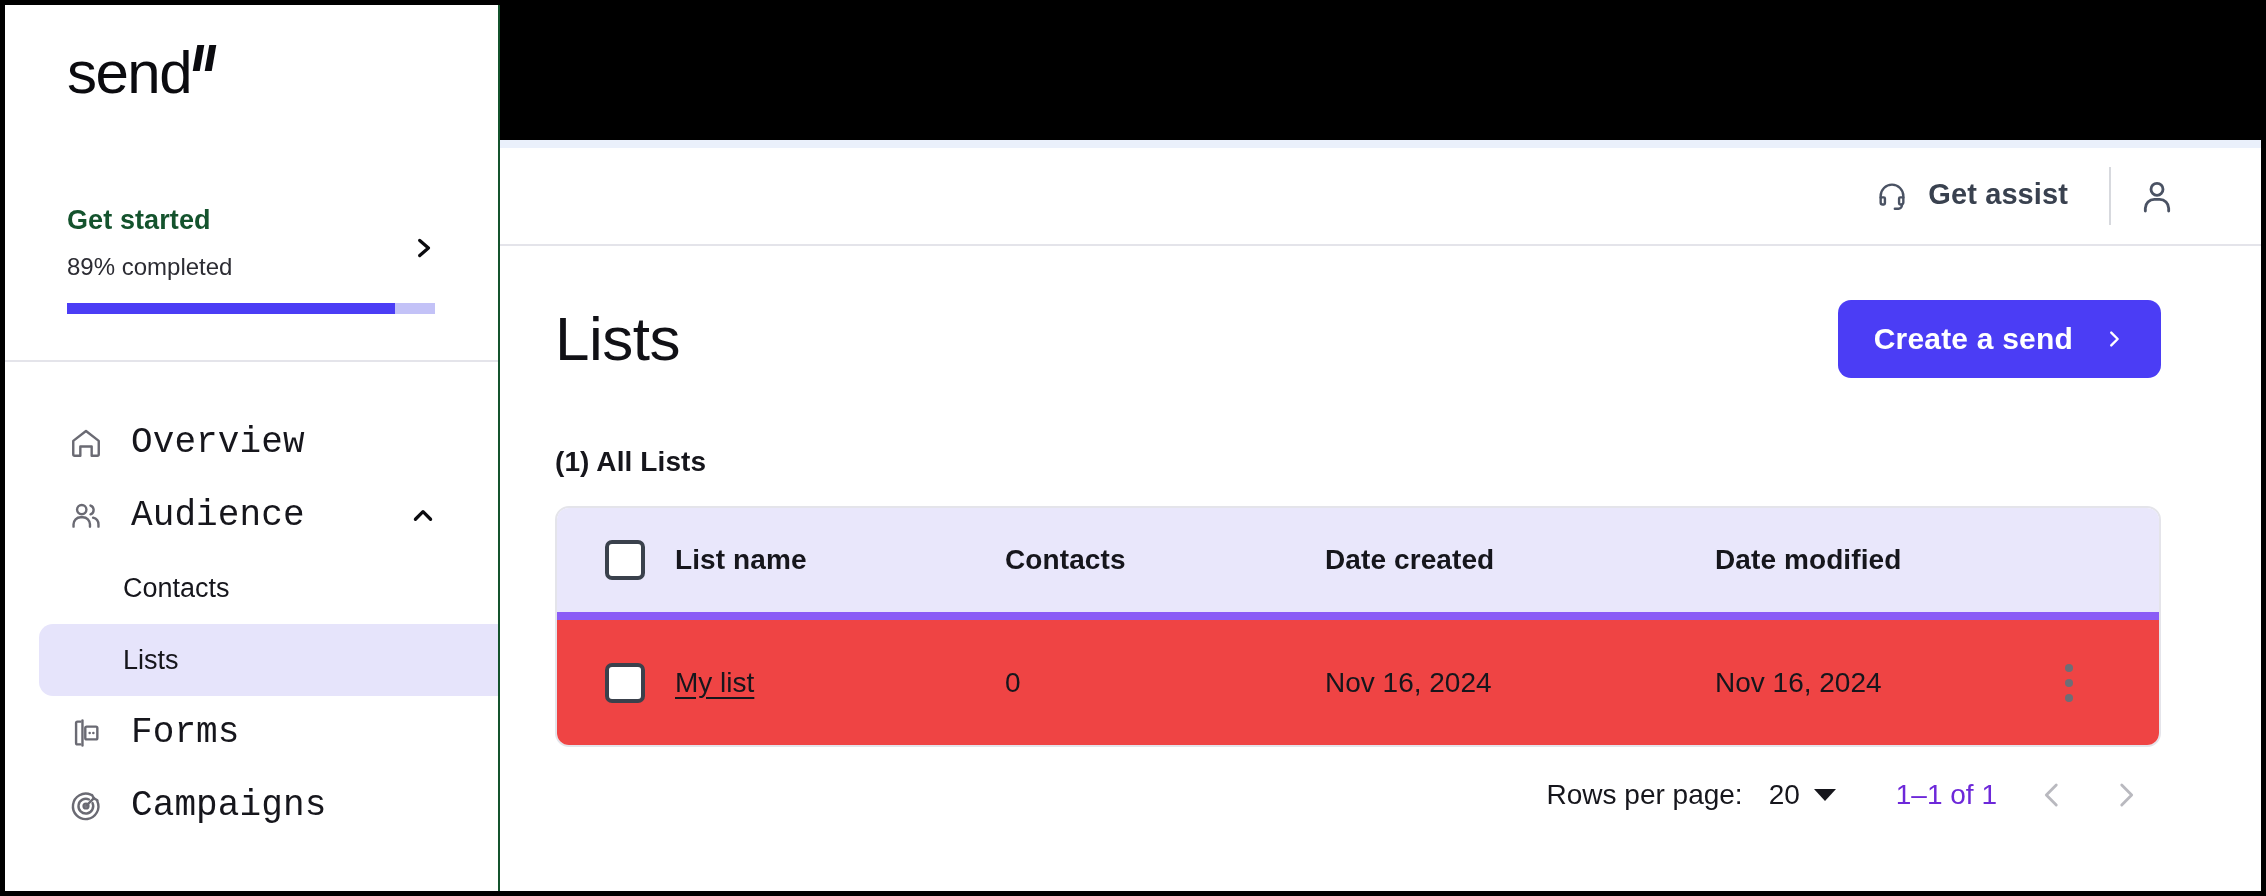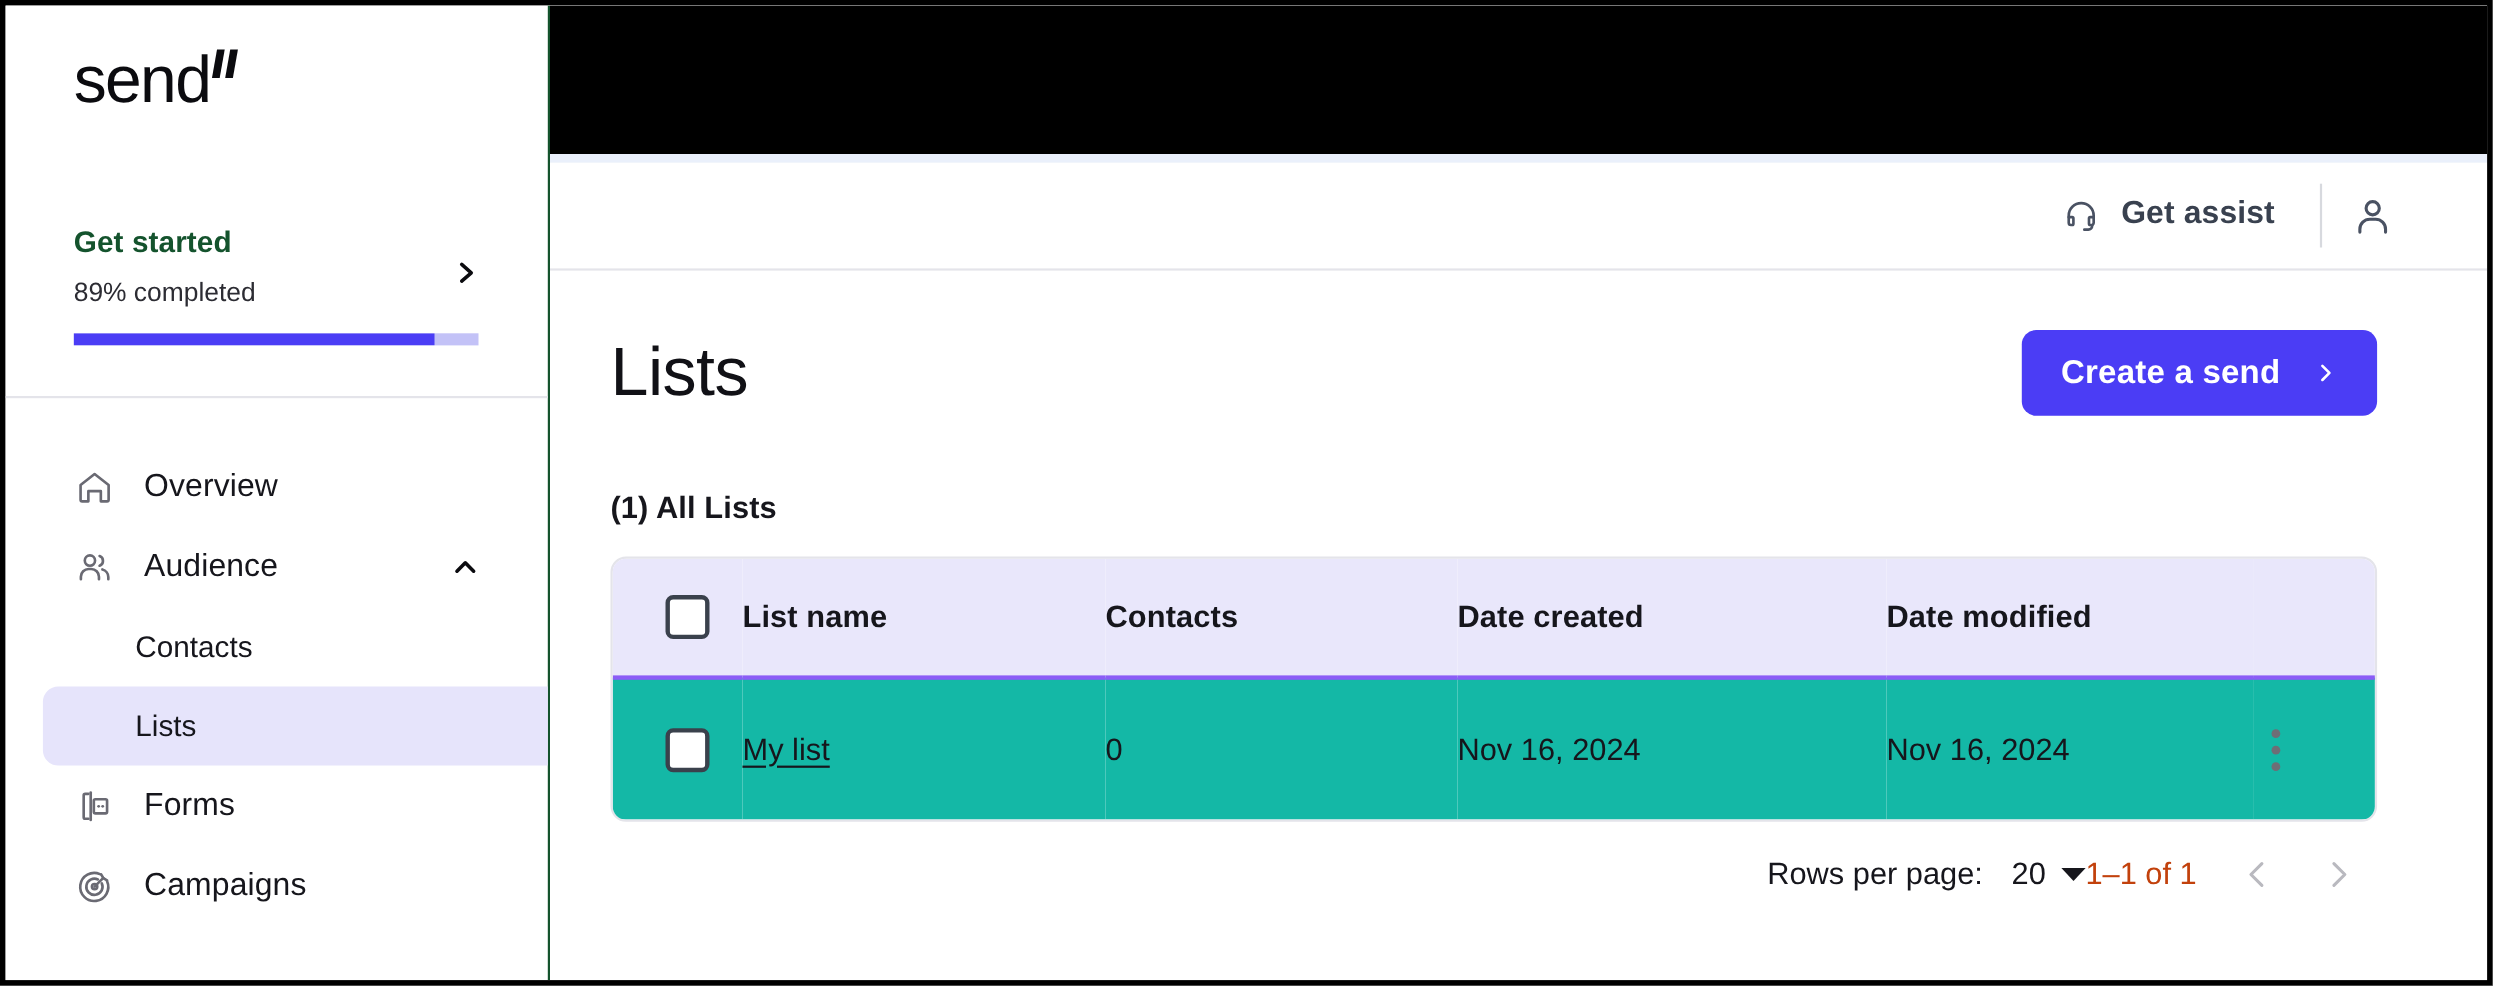--- a/index.html
+++ b/index.html
@@ -129,24 +129,25 @@
   .nav-item .ico {
     width: 38px;
     height: 38px;
     flex: 0 0 38px;
     display: flex;
     align-items: center;
     justify-content: center;
     color: #6a6a73;
   }
   .nav-item .label {
-    font-size: 29px;
+    font-size: 36px;
     color: #16161c;
     font-weight: 400;
     letter-spacing: 0.1px;
+    font-family: Liberation Mono, monospace;
   }
   .nav-item .caret {
     position: absolute;
     right: 62px;
     width: 26px;
     height: 26px;
     color: #0b0b0f;
   }
 
   .sub-item {
@@ -284,21 +285,21 @@
   }
   table { width: 100%; border-collapse: collapse; table-layout: fixed; }
   thead tr { background: #e9e7fb; height: 108px; }
   thead th {
     text-align: left;
     font-size: 28px;
     font-weight: bold;
     color: #16161c;
     letter-spacing: 0.1px;
   }
-  tbody tr { height: 129px; background: #14b8a6; border-top: 4px solid #8b5cf6; }
+  tbody tr { height: 129px; background: #ef4444; border-top: 8px solid #8b5cf6; }
   tbody td { font-size: 28px; color: #16161c; font-weight: 400; }
 
   .col-chk   { width: 118px; padding-left: 48px; }
   .col-name  { width: 330px; }
   .col-cont  { width: 320px; }
   .col-dc    { width: 390px; }
   .col-dm    { width: auto; }
   .col-menu  { width: 110px; }
 
   .chk {
@@ -338,21 +339,21 @@
   .pager .rpp-val {
     font-size: 28px; color: #16161c; margin-left: 26px;
     display: flex; align-items: center; gap: 14px; cursor: pointer;
   }
   .tri-down {
     width: 0; height: 0;
     border-left: 11px solid transparent;
     border-right: 11px solid transparent;
     border-top: 12px solid #16161c;
   }
-  .pager .range { font-size: 28px; color: #c2410c; }
+  .pager .range { font-size: 28px; color: #6d28d9; margin-left: 60px; }
   .pager .nav-arrow {
     width: 58px; height: 58px; margin-left: 26px;
     display: flex; align-items: center; justify-content: center;
     color: #b9b9bf; cursor: pointer;
   }
   .pager .nav-arrow.next { margin-left: 16px; }
 </style>
 </head>
 <body>
 

